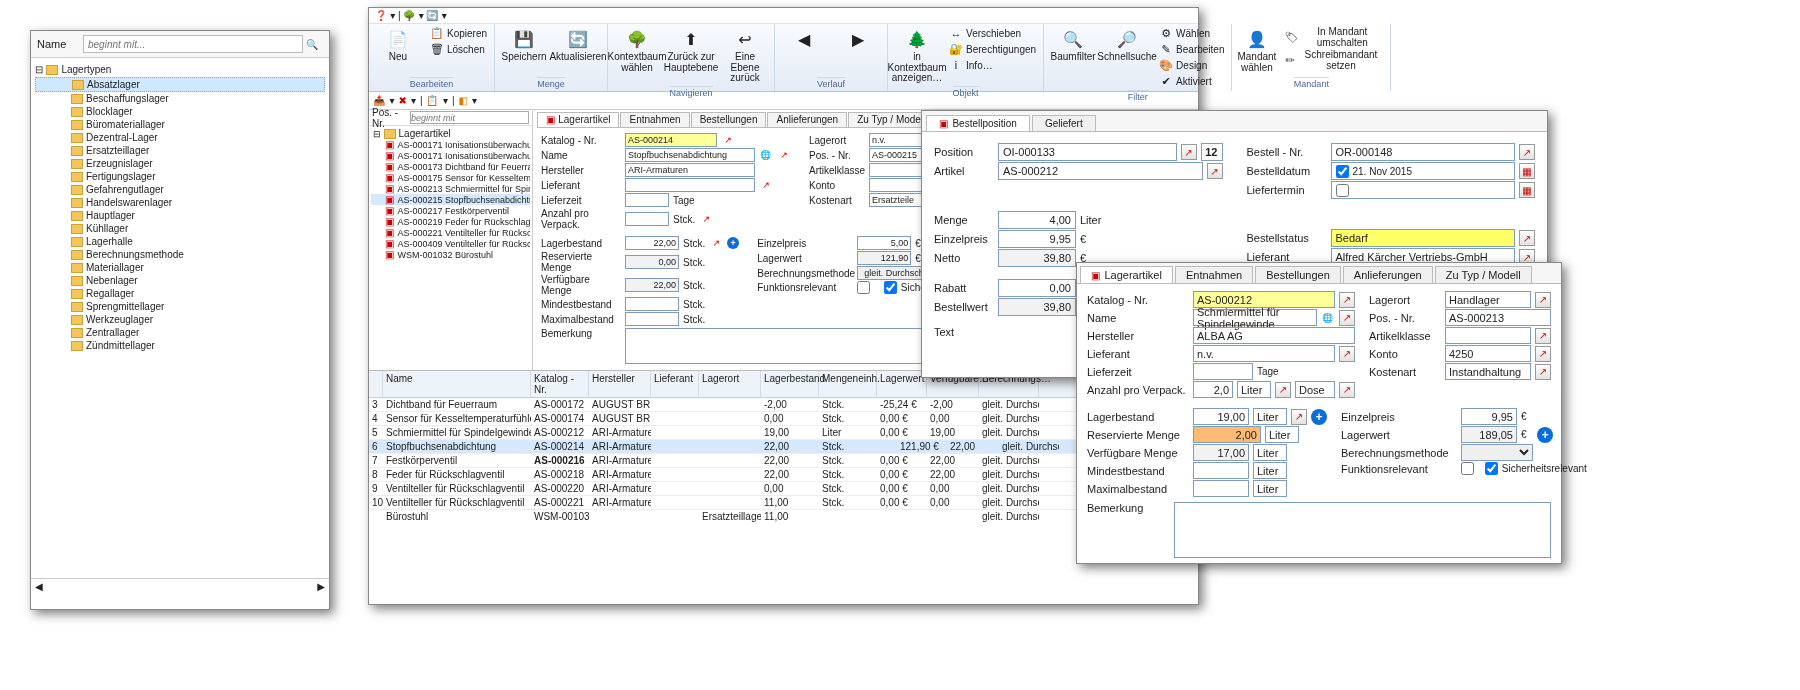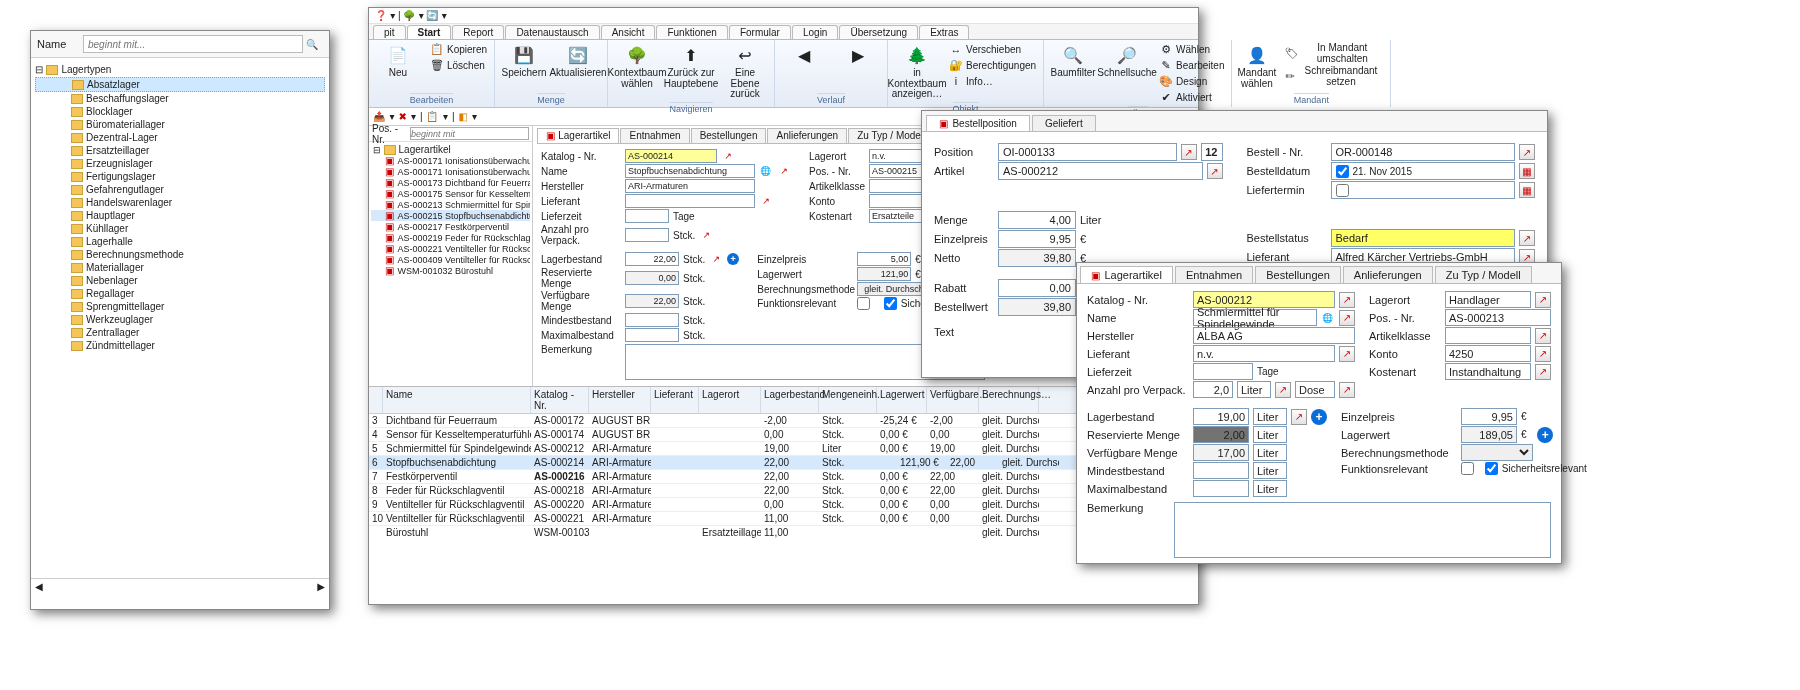--- a/index.html
+++ b/index.html
@@ -187,32 +187,20 @@
   <div class="tw-scroll">
       <span>◀</span>
       <span>▶</span>
     </div>
 </div>
 
 <div class="win main-win">
   <div class="mw-menu">
     <span>❓ ▾ | 🌳 ▾ 🔄 ▾</span>
   </div>
-  <div class="mw-tabs" id="mw-tabs">
-      <div class="mw-tab">pit</div>
-      <div class="mw-tab on">Start</div>
-      <div class="mw-tab">Report</div>
-      <div class="mw-tab">Datenaustausch</div>
-      <div class="mw-tab">Ansicht</div>
-      <div class="mw-tab">Funktionen</div>
-      <div class="mw-tab">Formular</div>
-      <div class="mw-tab">Login</div>
-      <div class="mw-tab">Übersetzung</div>
-      <div class="mw-tab">Extras</div>
-    </div>
   <div class="ribbon" id="ribbon">
       <div class="rgrp">
         <div class="rbody">
           <div class="rbtn">
             <span class="ri">📄</span>
             <span>Neu</span>
           </div>
           <div style="display: flex; flex-direction: column;">
             <div class="rbtn sm">
               <span class="ri">📋</span>
@@ -817,21 +805,21 @@
       <div style="flex:1.15">
         <div class="row">
             <span class="al">Lagerbestand</span>
             <div class="af" style="width:56px;justify-content:flex-end">19,00</div>
             <div class="af" style="width:34px">Liter</div>
             <div class="obtn">↗</div>
             <div class="plus">+</div>
           </div>
         <div class="row">
             <span class="al">Reservierte Menge</span>
-            <div class="af ro" style="width:56px;justify-content:flex-end;background:#737373">2,00</div>
+            <div class="af ro" style="width:68px;justify-content:flex-end;background:#fdba74">2,00</div>
             <div class="af" style="width:34px">Liter</div>
           </div>
         <div class="row">
             <span class="al">Verfügbare Menge</span>
             <div class="af ro" style="width:56px;justify-content:flex-end;background:#f2f2f2">17,00</div>
             <div class="af" style="width:34px">Liter</div>
           </div>
         <div class="row">
             <span class="al">Mindestbestand</span>
             <div class="af" style="width:56px"></div>

